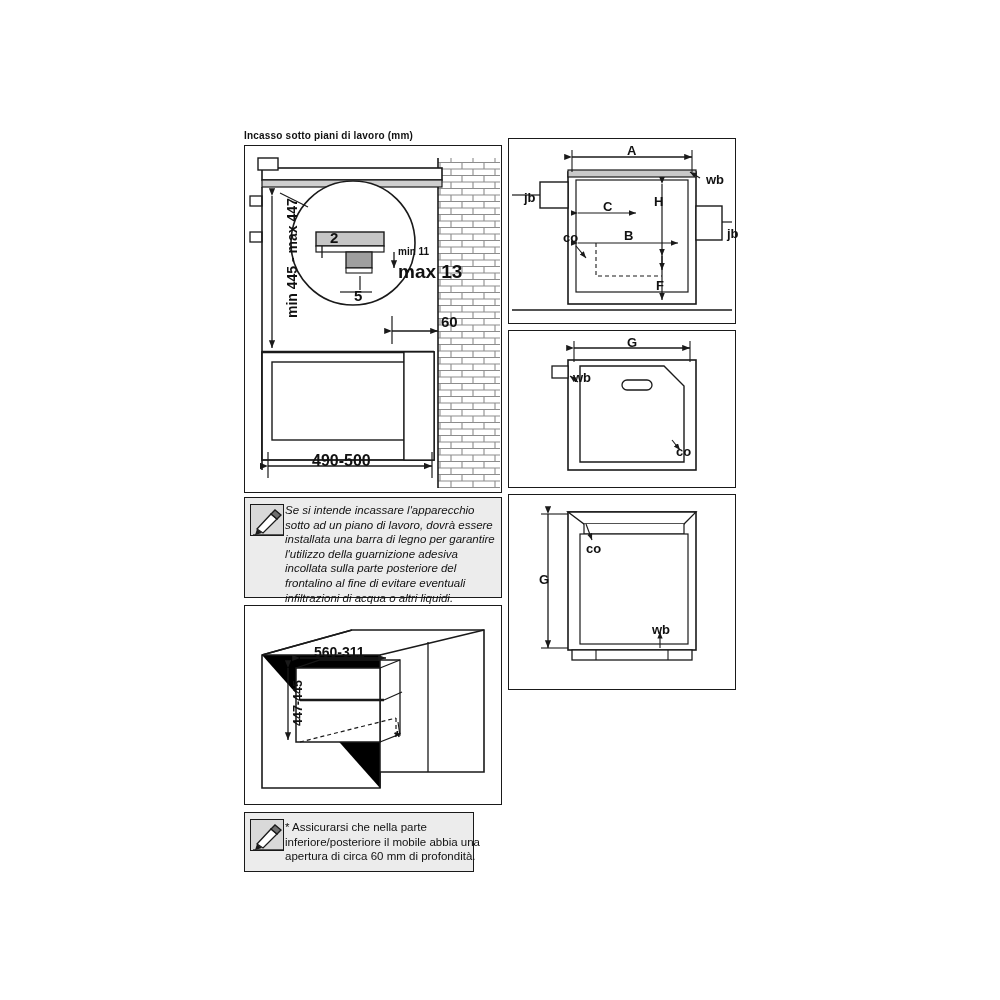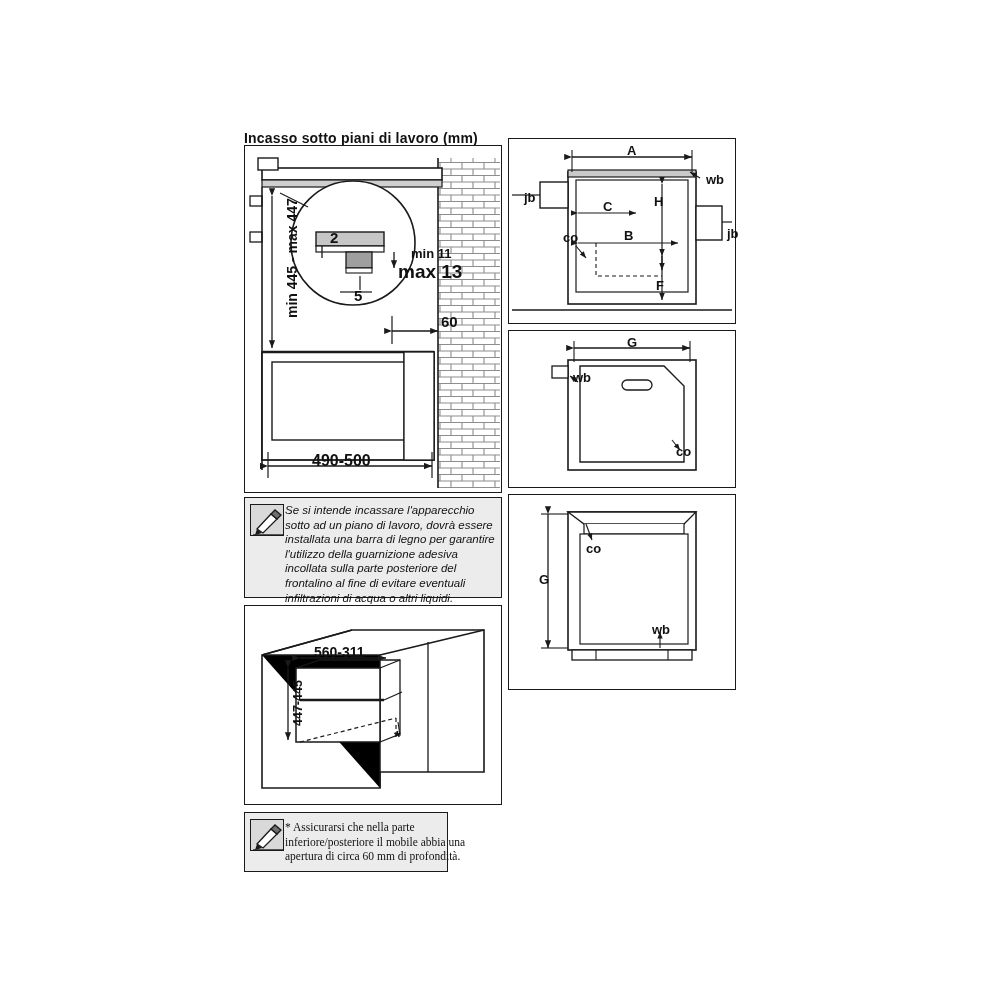--- a/index.html
+++ b/index.html
@@ -6,21 +6,21 @@
   body{
     width:1000px;height:1000px;background:#ffffff;
     font-family:"Liberation Sans", sans-serif;
     color:#111;
     position:relative;
     overflow:hidden;
   }
   .sheet{position:absolute;left:0;top:0;width:1000px;height:1000px;}
   .panel{position:absolute;border:1.6px solid #1a1a1a;box-sizing:border-box;background:#fff;}
   .title{
-    position:absolute;font-size:14px;font-weight:bold;letter-spacing:.2px;color:#111;
+    position:absolute;font-size:10px;font-weight:bold;letter-spacing:.2px;color:#111;
   }
   .lbl{position:absolute;font-size:12px;color:#111;white-space:pre;}
   .lbl.b{font-weight:bold;}
   .lbl.dim{font-weight:bold;font-size:13px;}
   .note{
     position:absolute;background:#ececec;border:1.5px solid #1a1a1a;box-sizing:border-box;
   }
   .note .txt{
     position:absolute;font-size:11.5px;line-height:14.6px;color:#111;white-space:pre-line;
   }
@@ -92,21 +92,21 @@
     <rect x="404" y="352" width="30" height="108" fill="#ffffff" stroke="#1a1a1a" stroke-width="1.3"></rect>
 
     <line x1="268" y1="466" x2="432" y2="466" stroke="#1a1a1a" stroke-width="1.4" marker-start="url(#arS)" marker-end="url(#arS)"></line>
     <line x1="268" y1="452" x2="268" y2="478" stroke="#1a1a1a" stroke-width="1.2"></line>
     <line x1="432" y1="452" x2="432" y2="478" stroke="#1a1a1a" stroke-width="1.2"></line>
   </svg>
 
   <div class="lbl dim rot" style="left:284px;top:318px;transform:rotate(-90deg);font-size:14px;font-weight:bold;">min 445 - max 447</div>
 
   <div class="lbl dim" style="left:330px;top:229px;font-size:15px;">2</div>
-  <div class="lbl dim" style="left:411px;top:246px;font-size:13px;">min 11</div>
+  <div class="lbl dim" style="left:398px;top:246px;font-size:10px;">min 11</div>
   <div class="lbl dim" style="left:398px;top:261px;font-size:19px;">max 13</div>
   <div class="lbl dim" style="left:354px;top:287px;font-size:15px;">5</div>
   <div class="lbl dim" style="left:400px;top:313px;font-size:15px;margin-left:41px;">60</div>
   <div class="lbl dim" style="left:312px;top:452px;font-size:16px;">490-500</div>
 
   <div class="note" style="left:244px;top:497px;width:258px;height:101px;">
     <div class="pencilbox" style="left:5px;top:6px;width:34px;height:32px;">
       <svg width="34" height="32">
         <path d="M6 24 L20 9 L26 14 L12 28 Z" fill="#ffffff" stroke="#1a1a1a" stroke-width="1.3"></path>
         <path d="M20 9 L24 5 L30 10 L26 14 Z" fill="#6f6f6f" stroke="#1a1a1a" stroke-width="1.3"></path>
@@ -140,21 +140,21 @@
 
     <line x1="300" y1="658" x2="386" y2="658" stroke="#1a1a1a" stroke-width="1.3" marker-start="url(#arS)" marker-end="url(#arS)"></line>
 
     <line x1="288" y1="668" x2="288" y2="740" stroke="#1a1a1a" stroke-width="1.3" marker-start="url(#arS)" marker-end="url(#arS)"></line>
   </svg>
 
   <div class="lbl dim" style="left:314px;top:644px;font-size:14px;">560-311</div>
   <div class="lbl dim rot" style="left:291px;top:726px;transform:rotate(-90deg);font-size:12.5px;">447-445</div>
   <div class="lbl dim" style="left:394px;top:728px;font-size:17px;">*</div>
 
-  <div class="note" style="left:244px;top:812px;width:204px;height:60px;font-family:Liberation Serif, serif;">
+  <div class="note" style="left:244px;top:812px;width:230px;height:60px;">
     <div class="pencilbox" style="left:5px;top:6px;width:34px;height:32px;">
       <svg width="34" height="32">
         <path d="M6 24 L20 9 L26 14 L12 28 Z" fill="#ffffff" stroke="#1a1a1a" stroke-width="1.3"></path>
         <path d="M20 9 L24 5 L30 10 L26 14 Z" fill="#6f6f6f" stroke="#1a1a1a" stroke-width="1.3"></path>
         <path d="M6 24 L4 30 L11 28 Z" fill="#1a1a1a"></path>
         <path d="M2 30 H32" stroke="#1a1a1a" stroke-width="1.4"></path>
       </svg>
     </div>
     <div class="txt" style="left:40px;top:7px;width:212px;">*  Assicurarsi che nella parte inferiore/posteriore il mobile abbia una apertura di circa 60 mm di profondità.</div>
   </div>

